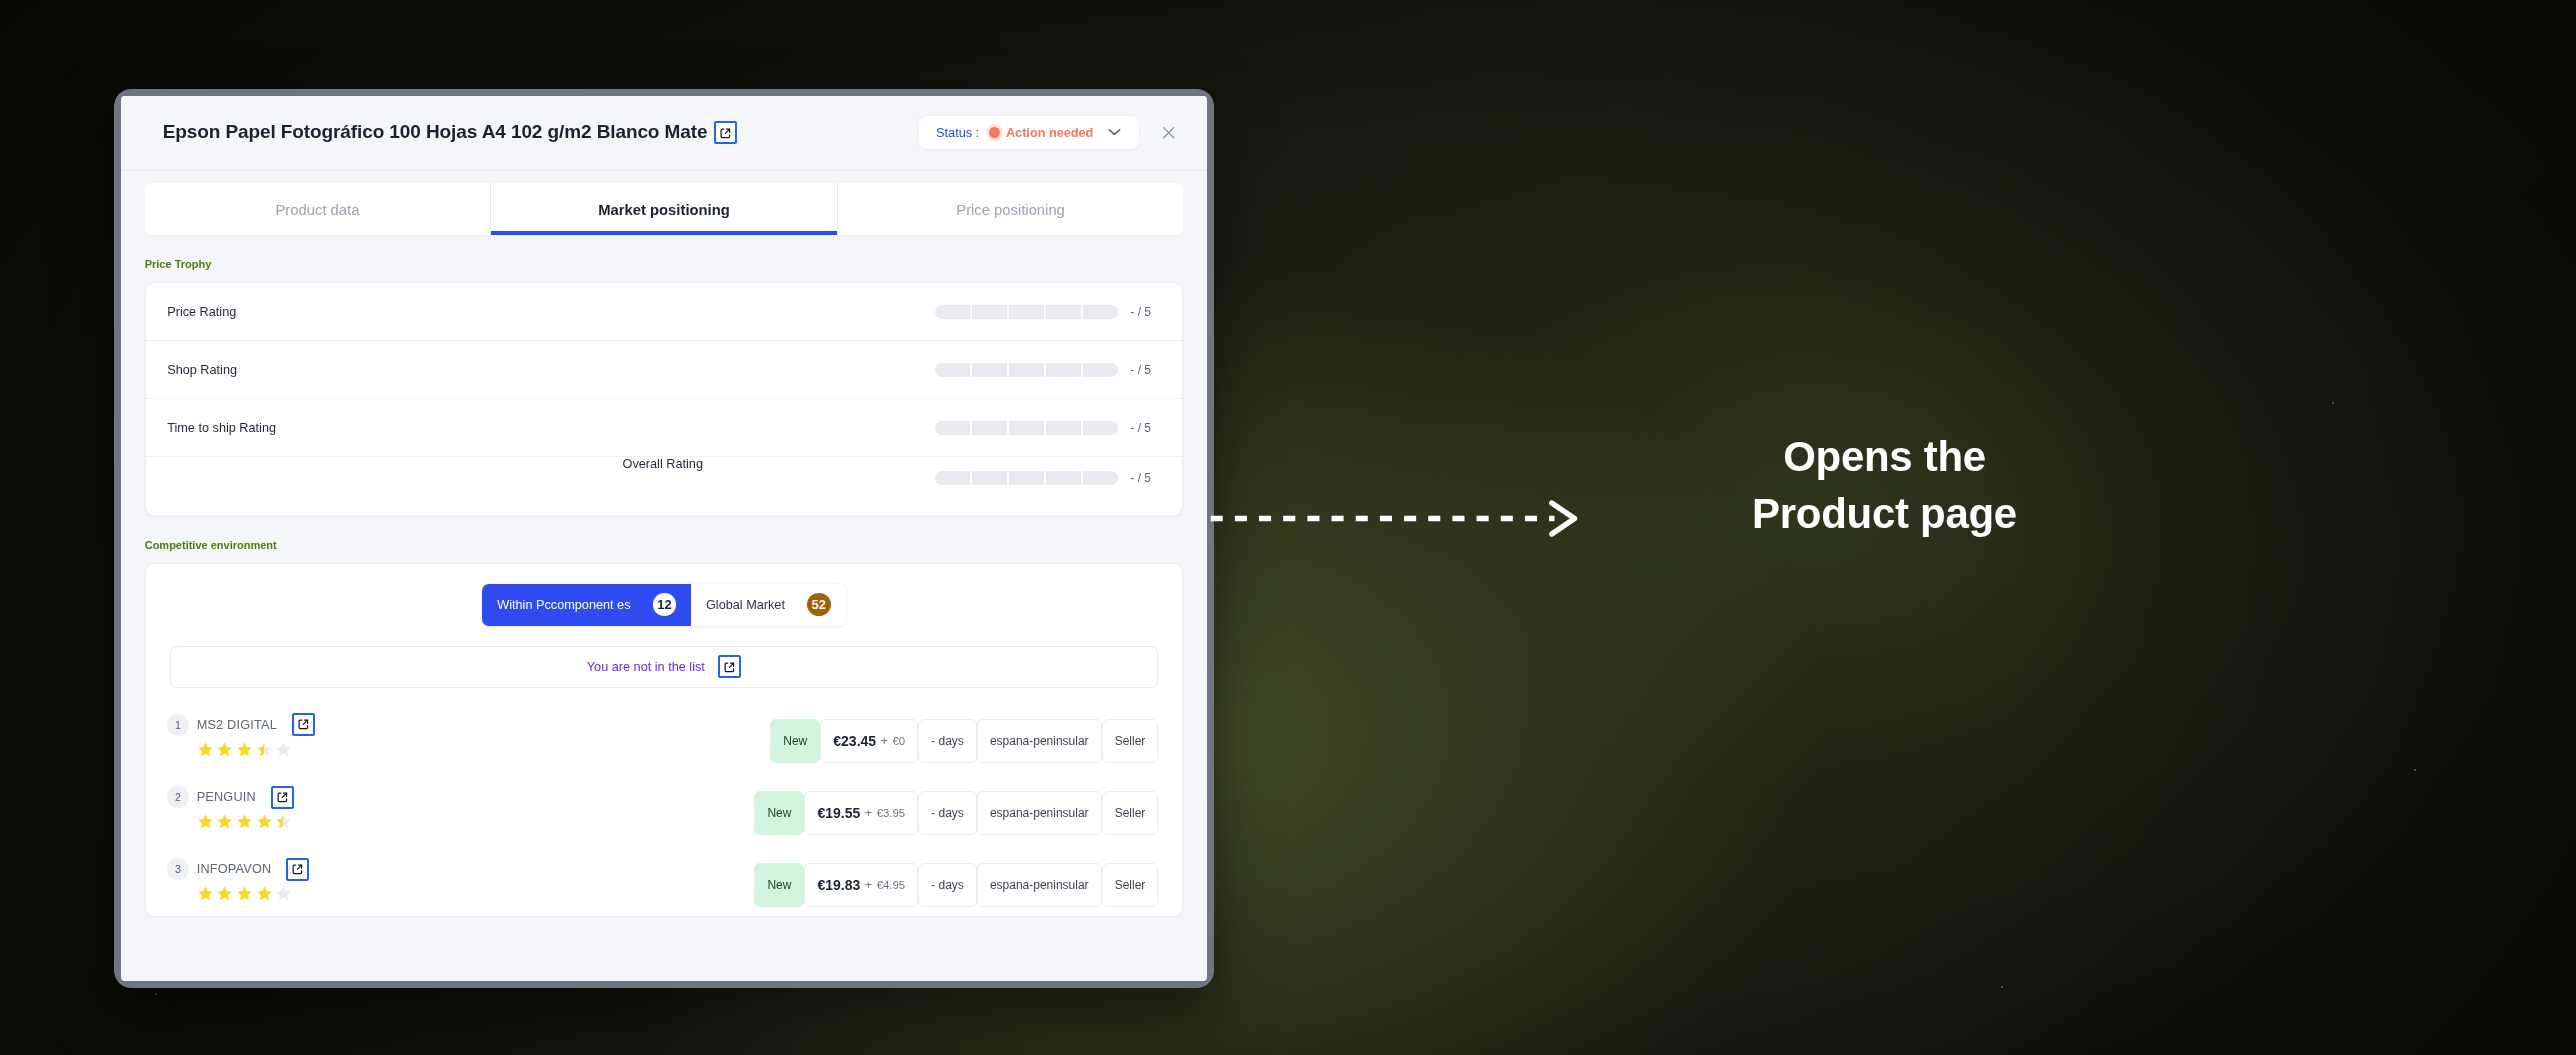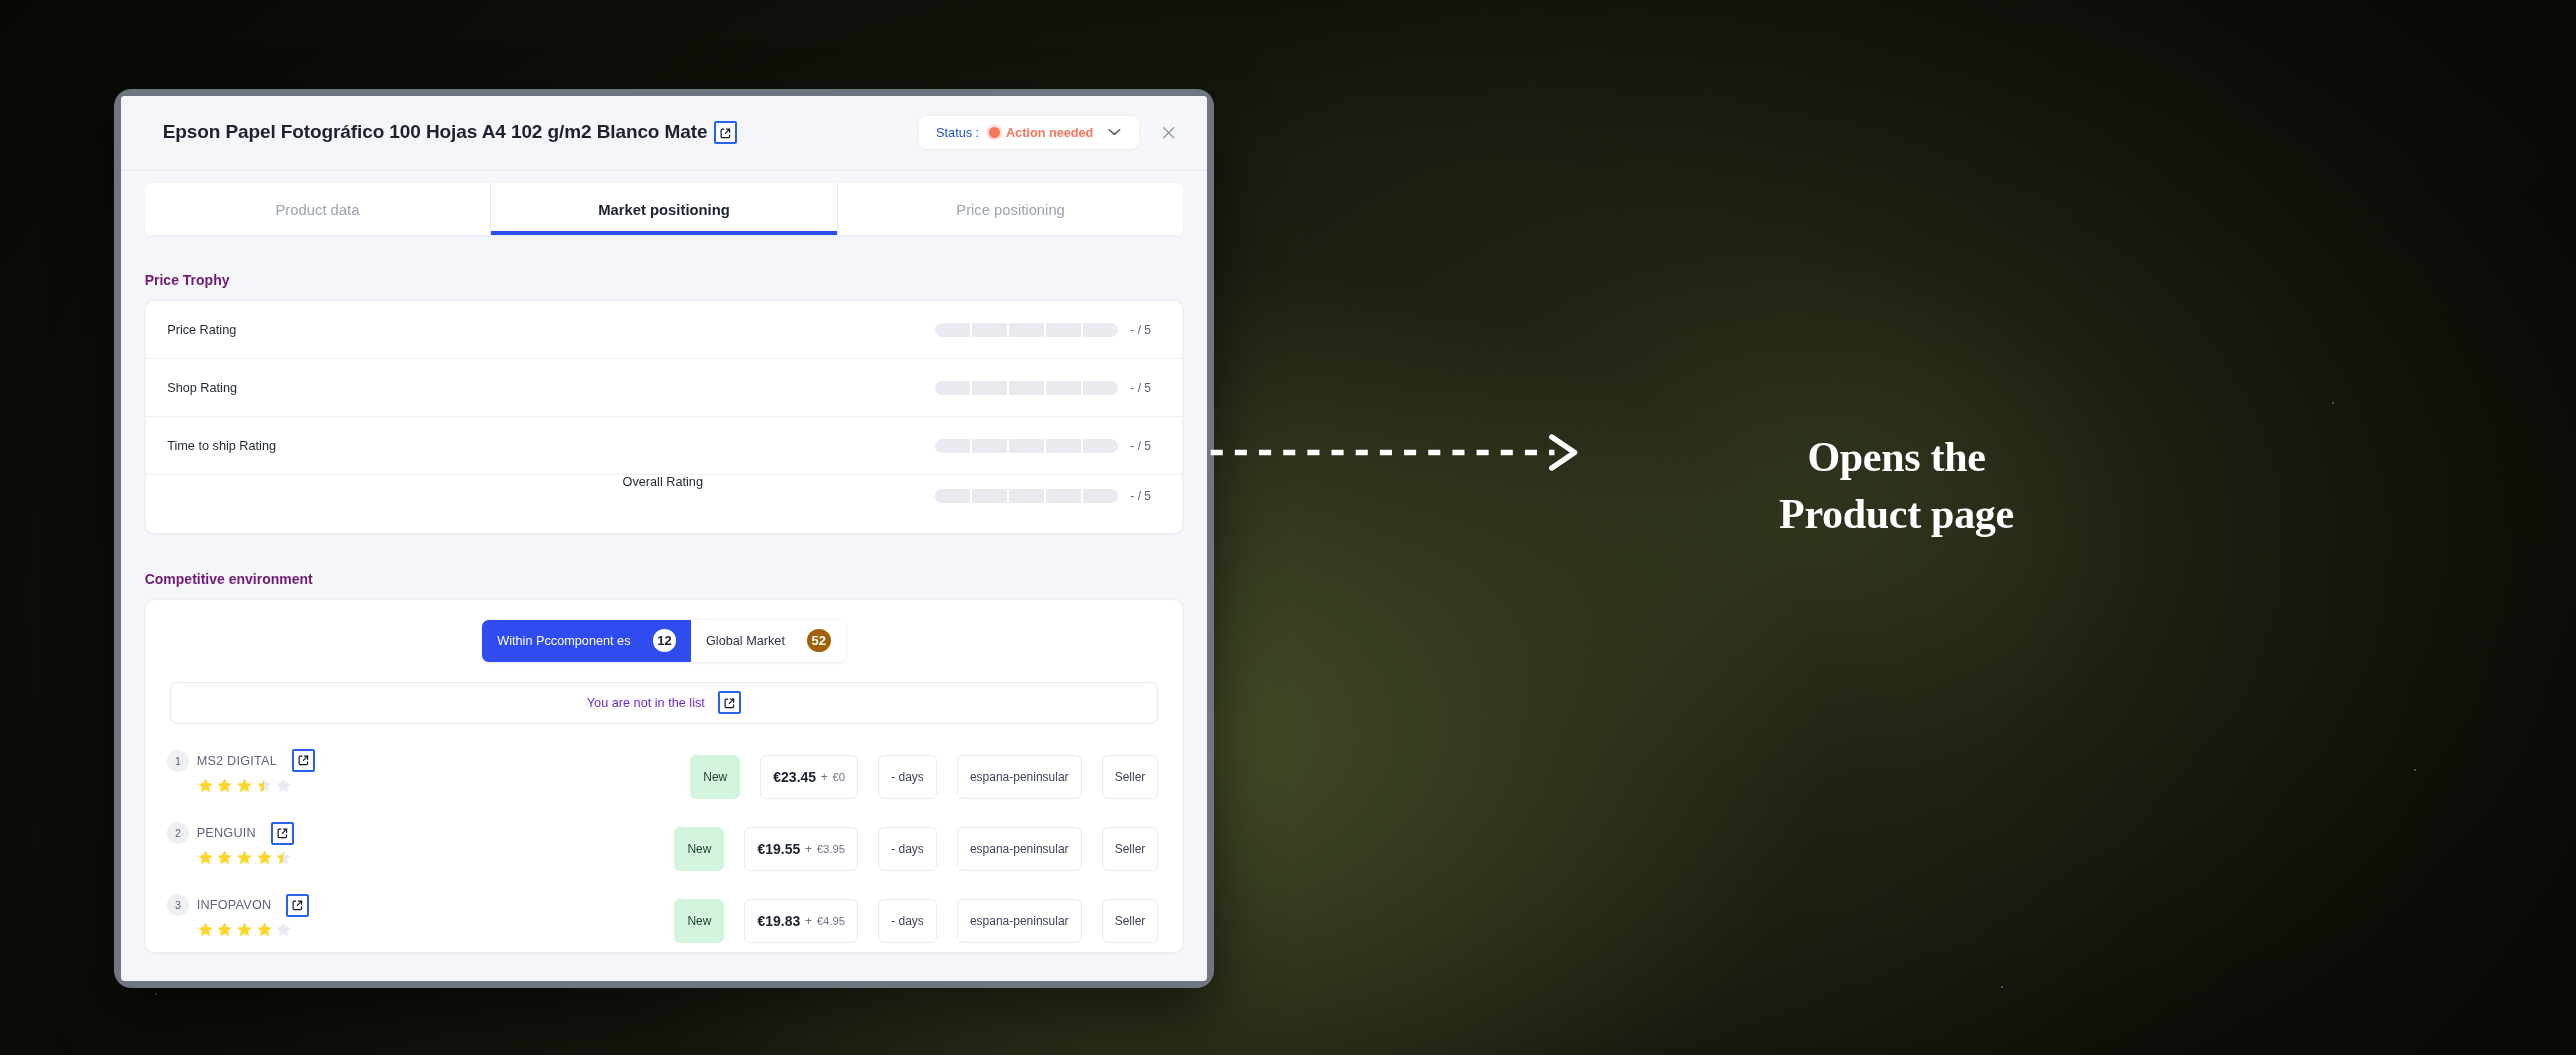--- a/index.html
+++ b/index.html
@@ -175,24 +175,24 @@
   
   #modal-body {
     position: absolute;
     top: 75px;
     left: 0; right: 0; bottom: 0;
     padding: 0 0 0 0;
     overflow: hidden;
   }
 
   .section-title {
-    font-size: 14px;
+    font-size: 11px;
     font-weight: 700;
-    color: #701a75;
-    margin: 37px 24px 12px 24px;
+    color: #4d7c0f;
+    margin: 23px 24px 12px 24px;
   }
 
   .card {
     background: #ffffff;
     border-radius: 9.4px;
     margin: 0 24px;
     box-shadow: 0 0.7px 2px rgba(20,25,40,0.05);
     border: 0.7px solid #eceff4;
   }
 
@@ -303,21 +303,21 @@
     font-weight: 500;
     white-space: nowrap;
   }
   .stars { display: flex; gap: 2.7px; padding-left: 29.5px; }
   .star { width: 17px; height: 17px; display: block; }
 
   .chips {
     margin-left: auto;
     display: flex;
     align-items: center;
-    gap: 20px;
+    gap: 0;
     padding-top: 9.4px;
   }
   .chip {
     border: 0.7px solid #e9ecf2;
     border-radius: 6px;
     height: 44px;
     display: flex;
     align-items: center;
     justify-content: center;
     font-size: 12px;
@@ -336,23 +336,22 @@
   .chip .price-plus { color: #6b7486; margin: 0 4.7px; font-size: 12px; }
   .chip .price-ship { color: #6b7486; font-size: 11.4px; }
 
   
   #annotation {
     position: absolute;
     left: 1208px;
     top: 429px;
     width: 1275px;
     display: flex;
-    align-items: flex-start;
-    gap: 12px;
-    font-family: Liberation Serif, serif;
+    align-items: flex-end;
+    gap: 0;
   }
   #arrow-svg { flex: 0 0 auto; }
   #annotation-text {
     color: #ffffff;
     font-size: 42px;
     font-weight: 700;
     line-height: 1.35;
     text-align: center;
     width: 523px;
     margin-left: 39px;

